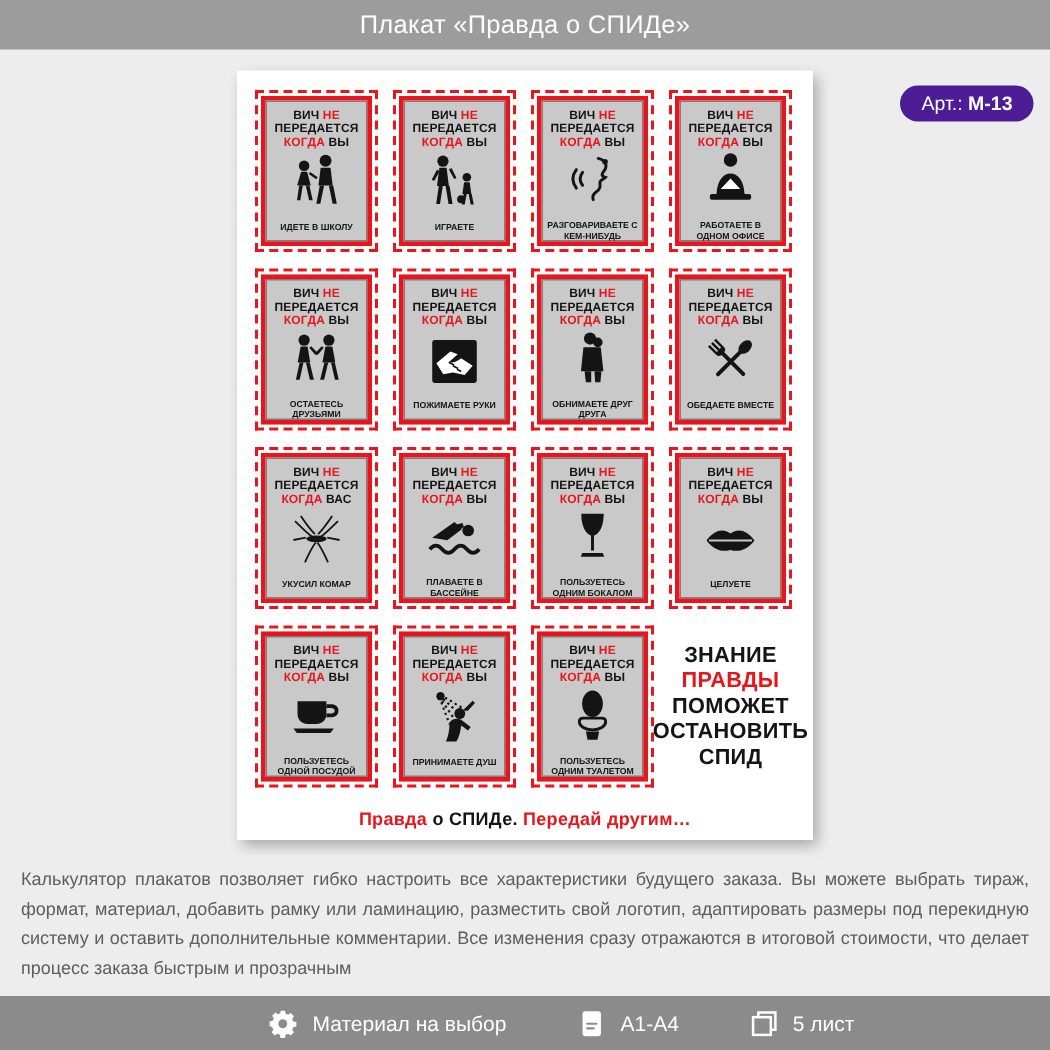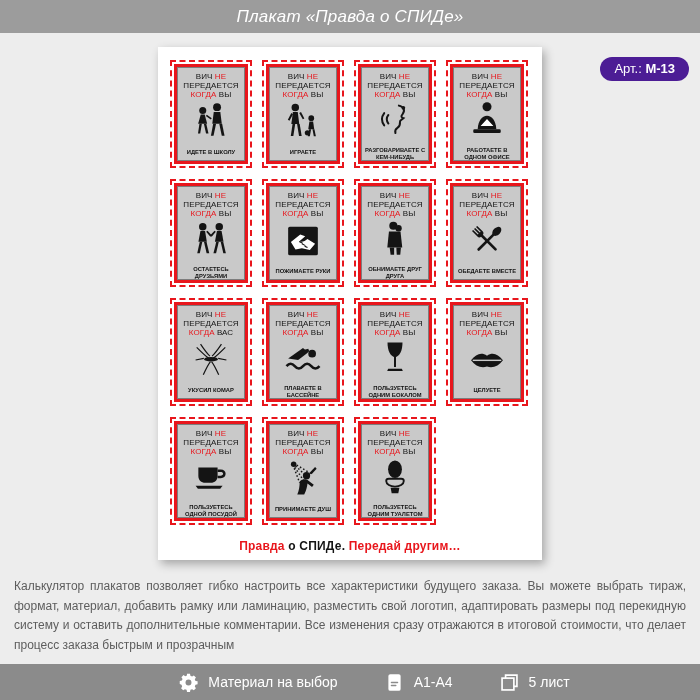--- a/index.html
+++ b/index.html
@@ -8,21 +8,21 @@
     position:relative;
     font-family:"Liberation Sans", sans-serif;
     background:#ededed;
     overflow:hidden;
   }
   
   .topbar {
     position:absolute; left:0; top:0; width:700px; height:33px;
     background:#9c9c9c; color:#fff;
     display:flex; align-items:center; justify-content:center;
-    font-size:17px; font-weight:300; letter-spacing:.2px;font-style:italic;
+    font-size:17px; font-weight:300; letter-spacing:.2px;
   }
   
   .art-badge {
     position:absolute; right:11px; top:57px;
     background:#4c1d95; color:#fff;
     border-radius:13px; padding:4px 14px 5px;
     font-size:13px; white-space:nowrap;
   }
   .art-badge b { font-weight:bold; }
   
@@ -48,21 +48,21 @@
     flex:1;
     border:3px solid var(--red);
     background:#c9c9c9;
     box-shadow:inset 0 0 0 1px #7d7d7d;
     display:flex; flex-direction:column;
     overflow:hidden;
   }
   .stamp-head {
     padding-top:5px;
     text-align:center;
-    font-size:8px; line-height:9px; font-weight:normal; color:#141414;
+    font-size:8px; line-height:9px; font-weight:bold; color:#141414;
     letter-spacing:.1px;
   }
   .stamp-head .r { color:var(--red); }
   .icon-box {
     flex:1; display:flex; align-items:center; justify-content:center;
   }
   .icon-box svg { width:44px; height:44px; }
   .stamp-cap {
     padding:0 3px 5px;
     text-align:center;
@@ -423,20 +423,27 @@
                 <g fill="#141414">
                   <ellipse cx="20" cy="12" rx="6.3" ry="8"></ellipse>
                   <path d="M16 28.8h8l-1 5h-6z"></path>
                 </g>
                 <path d="M12 22.8c0 2.9 3.7 5 8 5s8-2.1 8-5c0-1.3-1-2.1-2.4-2.1H14.4c-1.4 0-2.4.8-2.4 2.1z" fill="none" stroke="#141414" stroke-width="1.7"></path>
               </svg></span>
           </div>
       <div class="stamp-cap">ПОЛЬЗУЕТЕСЬ ОДНИМ ТУАЛЕТОМ</div>
     </div>
   </div>
+      <div class="knowledge" id="knowledge-block">
+      <div>ЗНАНИЕ</div>
+      <div class="r">ПРАВДЫ</div>
+      <div>ПОМОЖЕТ</div>
+      <div>ОСТАНОВИТЬ</div>
+      <div>СПИД</div>
+    </div>
   </div>
   <div class="tagline"><span class="r">Правда</span><span> о СПИДе. </span><span class="r">Передай другим…</span></div>
 </div>
 
 <p class="description">Калькулятор плакатов позволяет гибко настроить все характеристики будущего заказа. Вы можете выбрать тираж, формат, материал, добавить рамку или ламинацию, разместить свой логотип, адаптировать размеры под перекидную систему и оставить дополнительные комментарии. Все изменения сразу отражаются в итоговой стоимости, что делает процесс заказа быстрым и прозрачным</p>
 
 <footer class="footbar">
   <div class="foot-item">
     <span class="fi">
         <svg viewBox="0 0 24 24">

